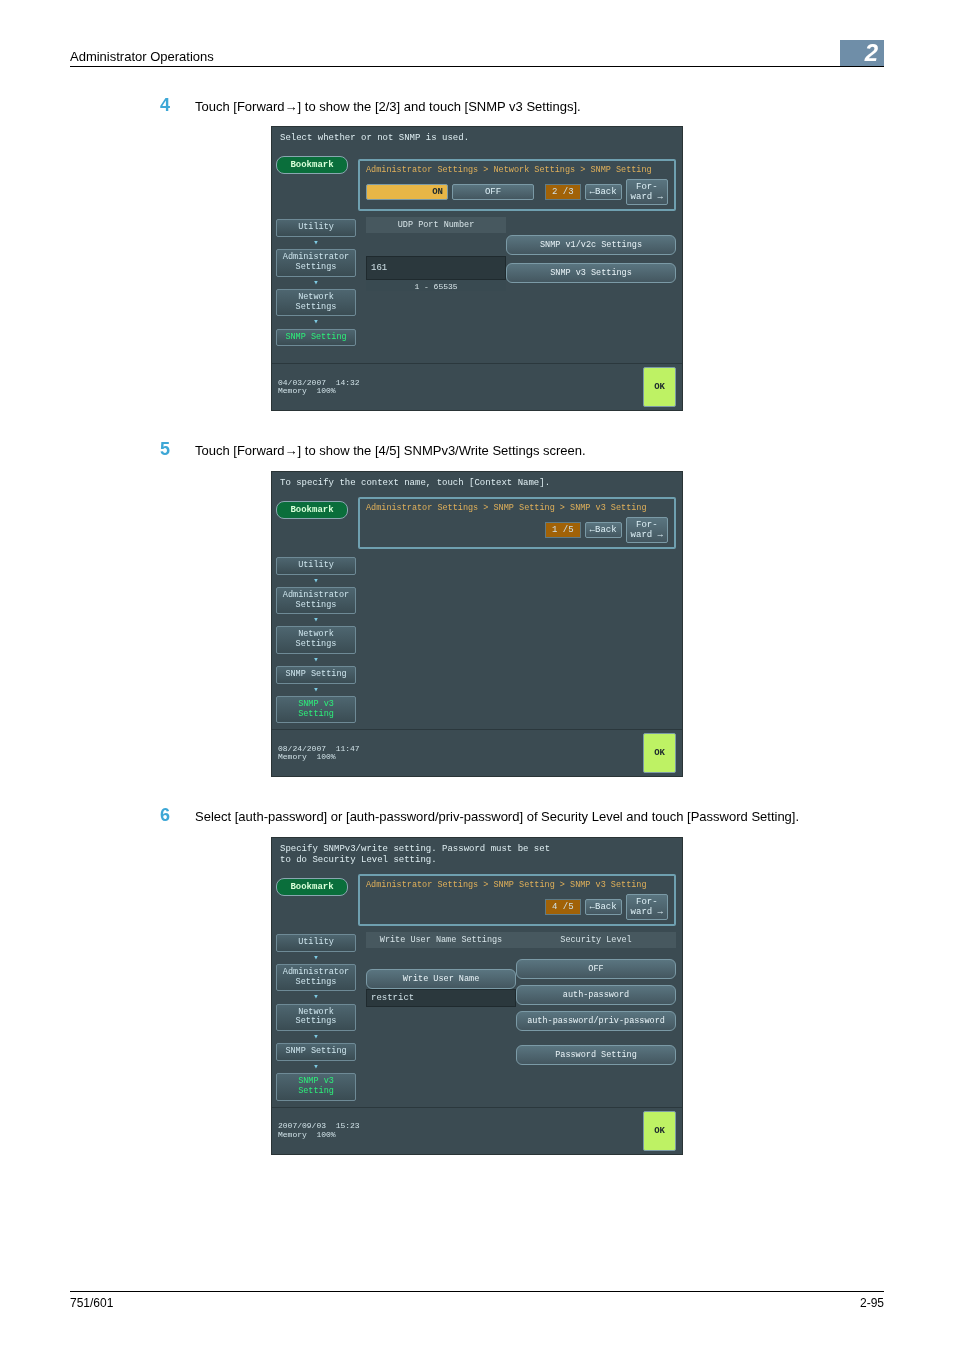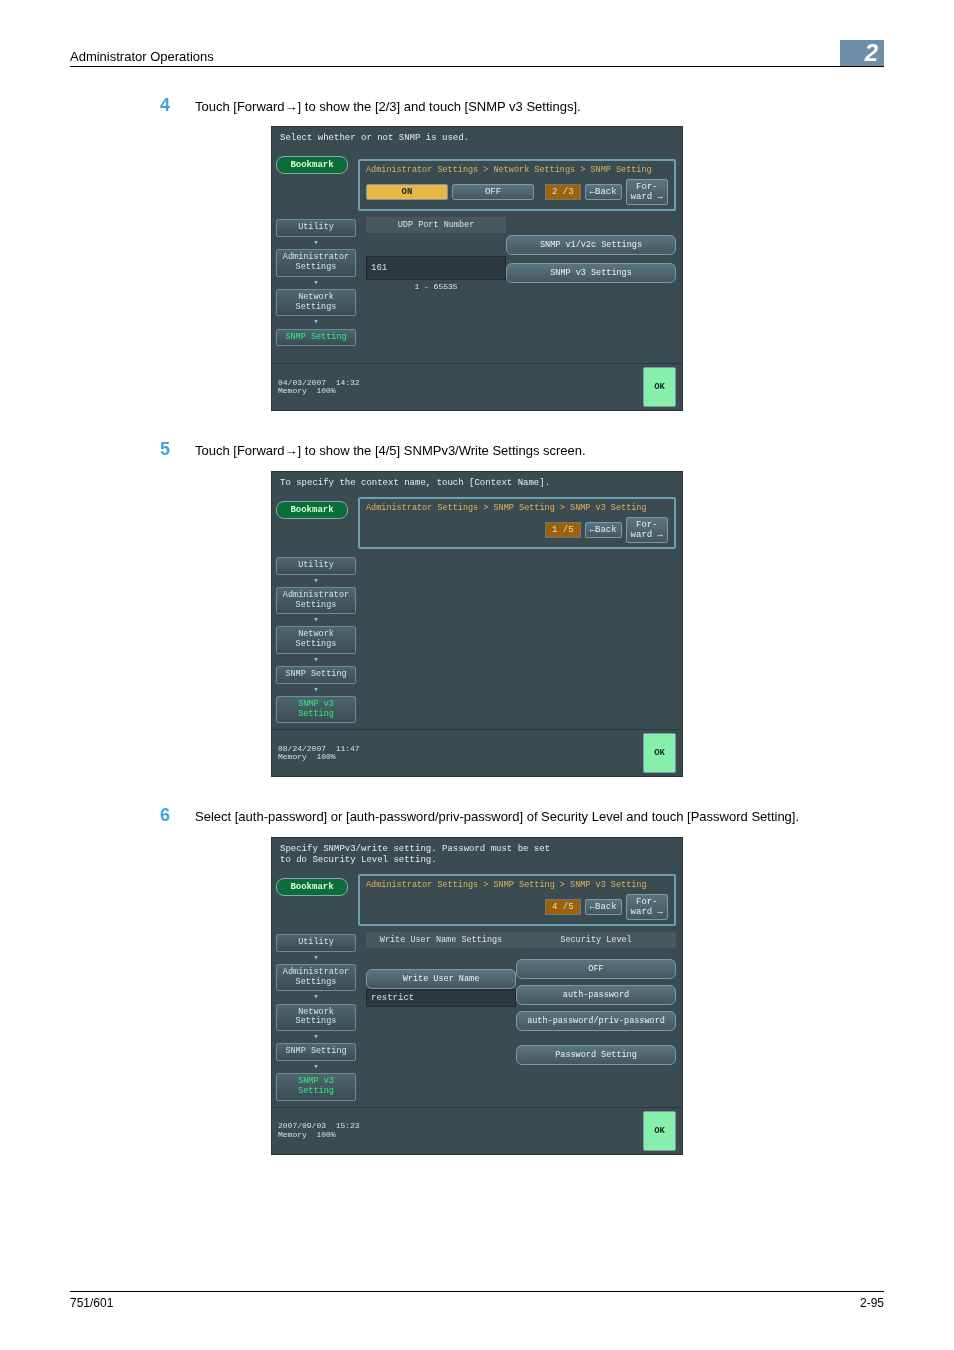--- a/index.html
+++ b/index.html
@@ -151,21 +151,21 @@
   .btn {
     background: linear-gradient(#5a7580,#445760);
     border: 1px solid #7b9aa6;
     border-radius: 2px;
     color: #dff1f7;
     text-align: center;
     padding: 2px 4px;
     font-size: 9px;
   }
   .btn.on { background: #e8b646; color:#1e2a2e; font-weight:bold; }
-  .btn.ok { background:#86efac; color:#1e2a2e; font-weight:bold; padding:14px 10px;font-family:Liberation Mono, monospace;}
+  .btn.ok { background:#bef264; color:#1e2a2e; font-weight:bold; padding:14px 10px;font-family:Liberation Mono, monospace;}
   .pill {
     display:inline-block;
     background:#a16207;
     border:1px solid #5f7b86;
     color:#cfe0e6;
     padding: 2px 6px;
     font-size:9px;
   }
   .grey-label {
     background:#47585f;
@@ -224,21 +224,21 @@
   <div class="panel">
     <div class="topmsg">Select whether or not SNMP is used.</div>
     <div style="display:flex;">
       <div style="width:80px;">
         <div class="bookmark">Bookmark</div>
       </div>
       <div style="flex:1;margin-top:7px;">
         <div class="crumb-box">
           <div class="crumb">Administrator Settings &gt; Network Settings &gt; SNMP Setting</div>
           <div class="ctrlrow">
-            <div class="btn on" style="width:72px;">ON</div>
+            <div class="btn on" style="width:72px;text-align:right;">ON</div>
             <div class="btn" style="width:72px;">OFF</div>
             <div style="flex:1;"></div>
             <div class="pill">2 /3</div>
             <div class="btn">←Back</div>
             <div class="btn" style="white-space:pre;">For-
 ward →</div>
           </div>
         </div>
       </div>
     </div>

